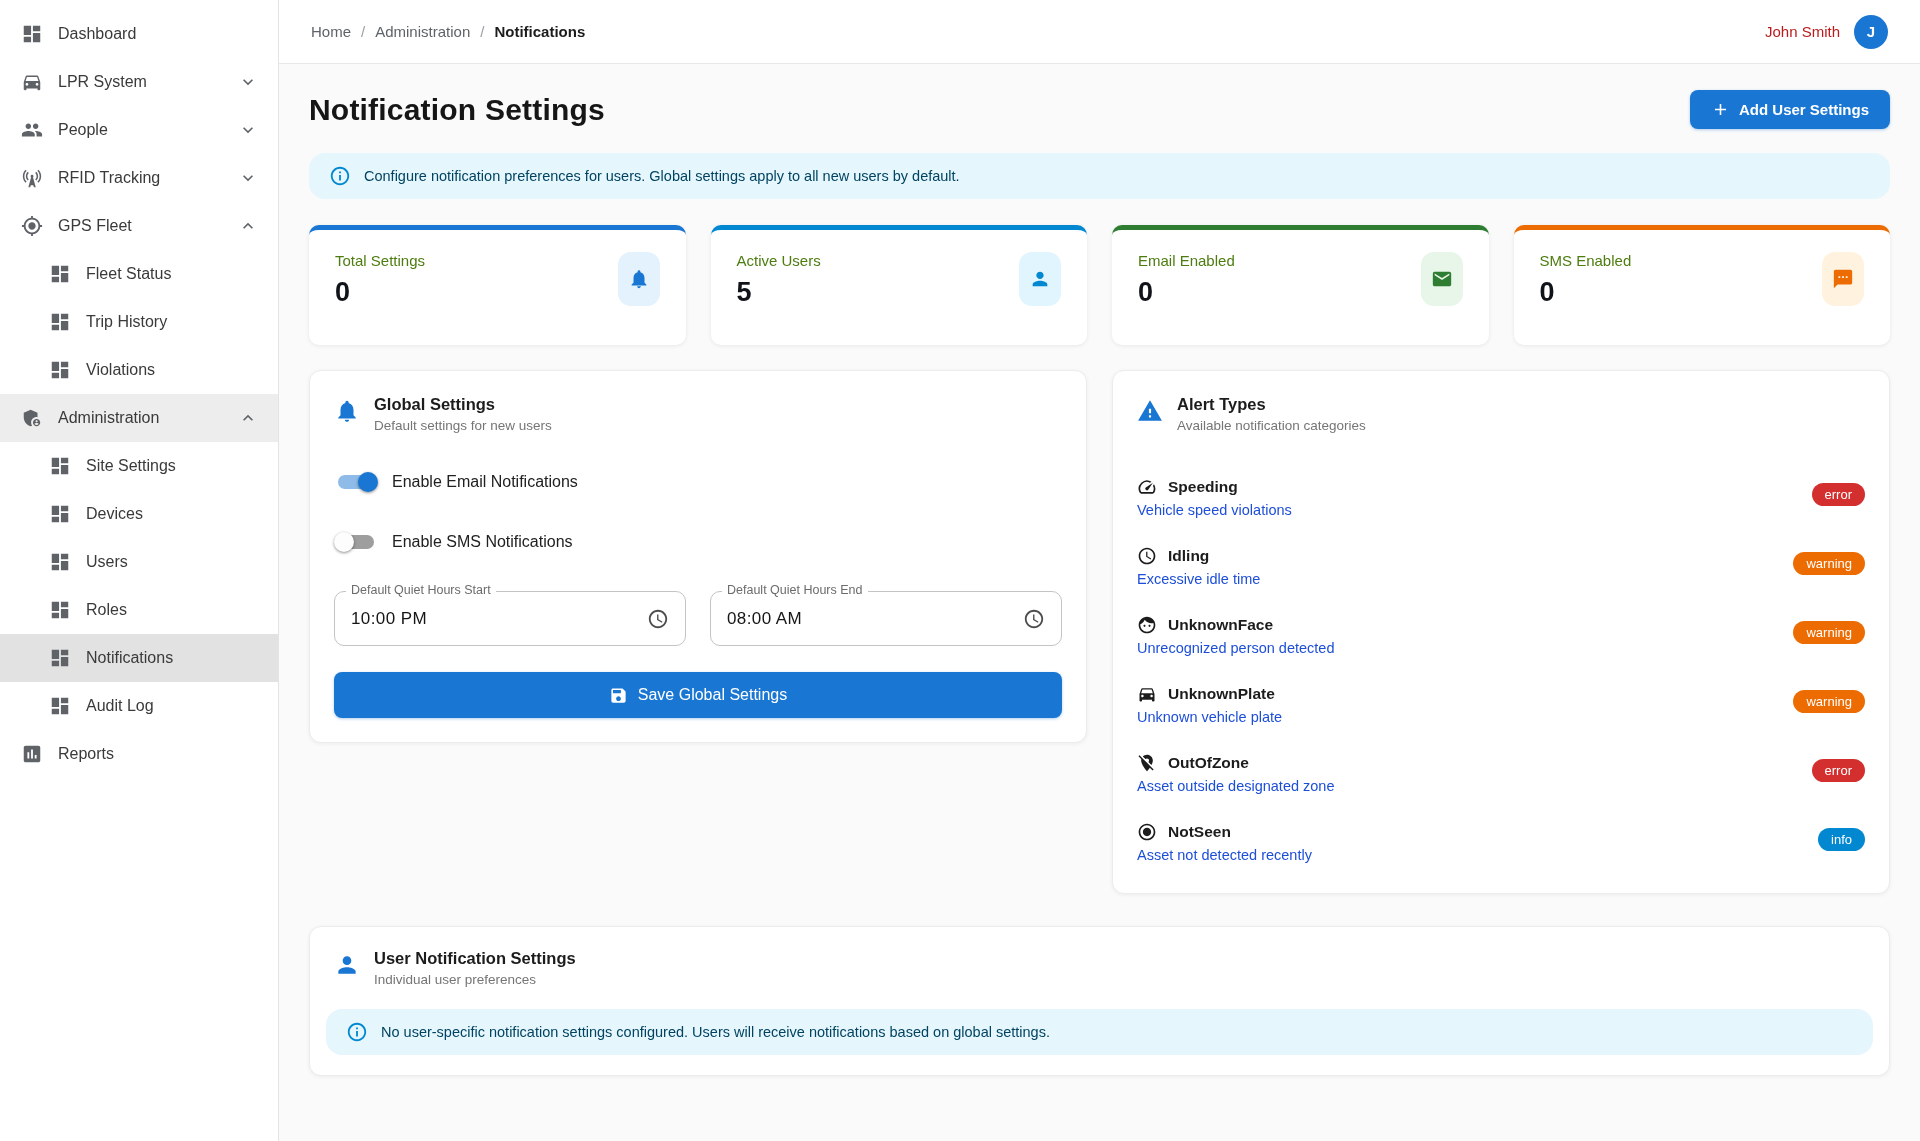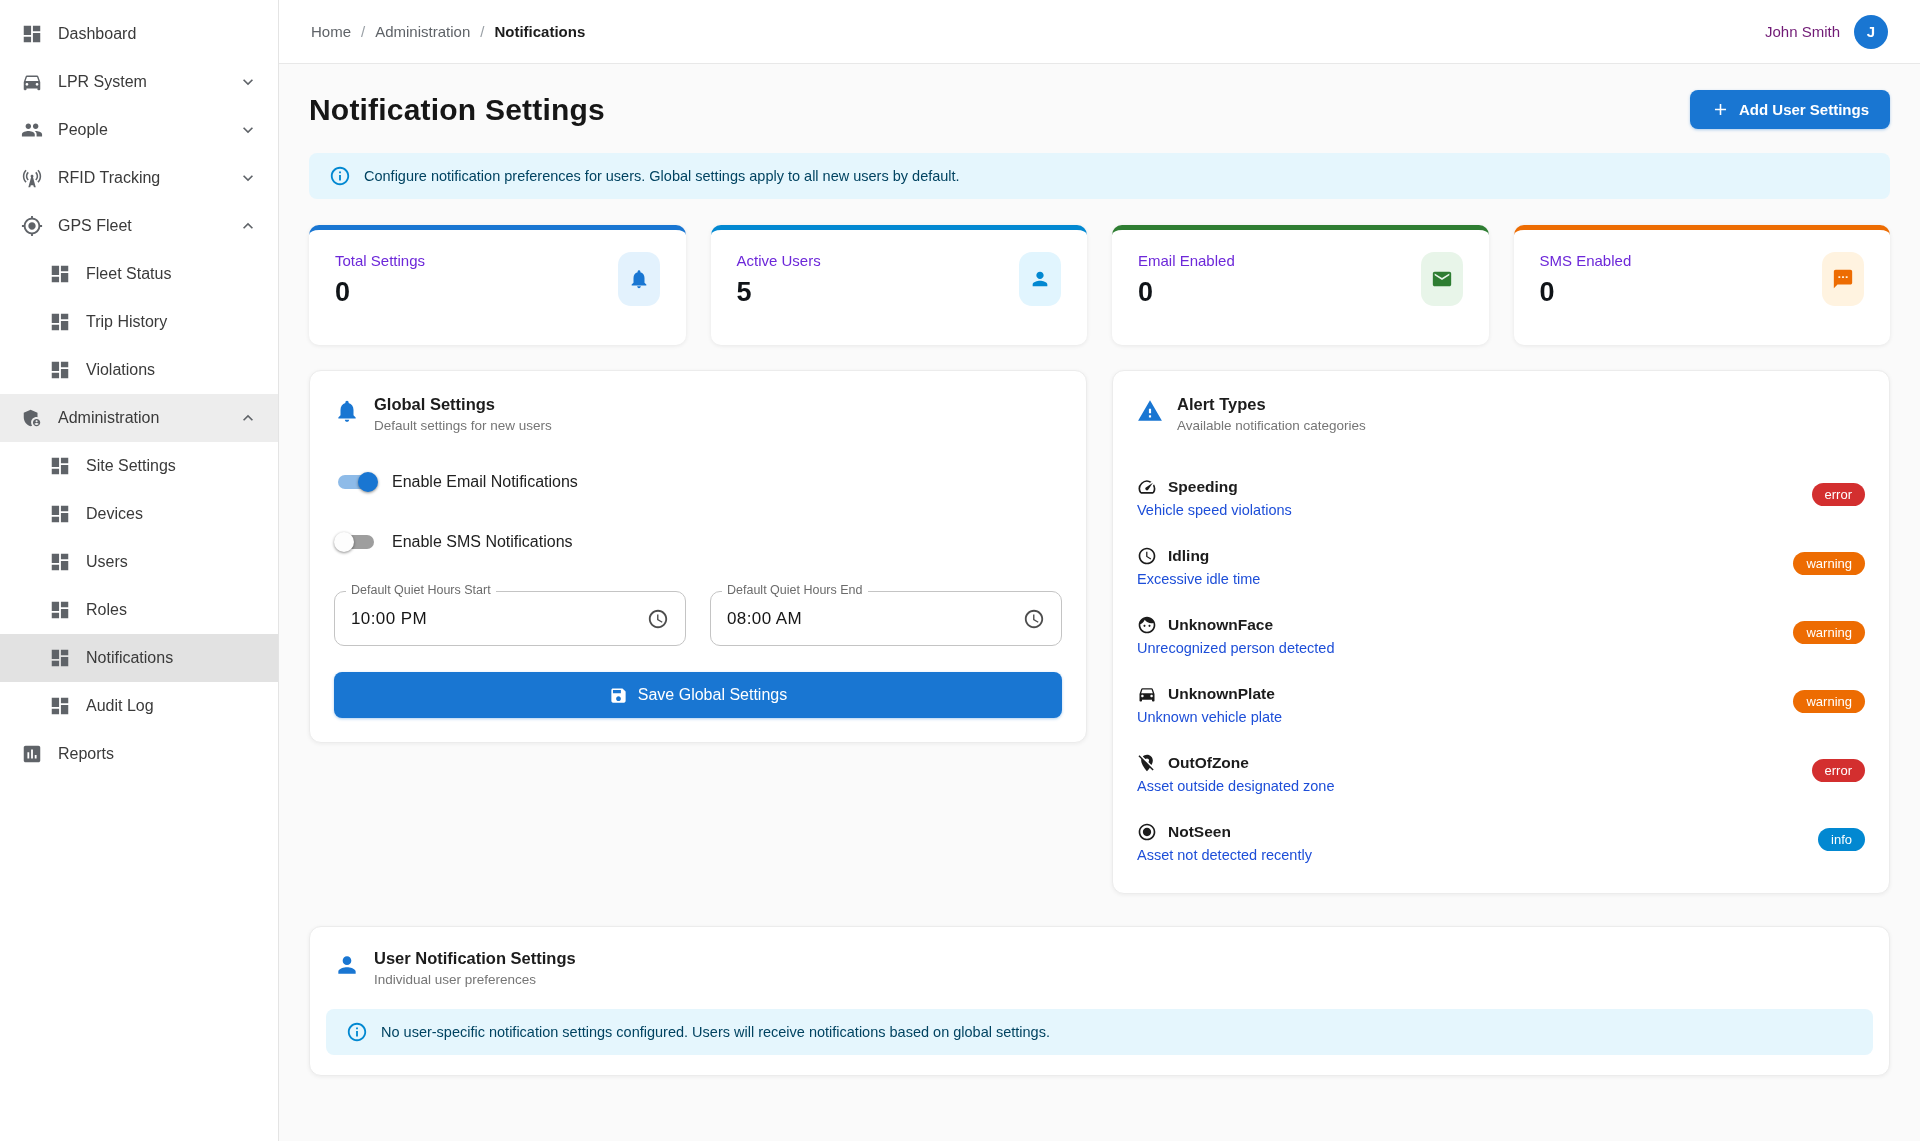--- a/index.html
+++ b/index.html
@@ -19,33 +19,33 @@
   .side-item.indent { padding-left:48px; }
   .side-item.highlight { background:#ededed; }
   .side-item.selected { background:#e2e2e2; }
   
   .main { flex:1; display:flex; flex-direction:column; min-width:0; }
   .topbar { height:64px; background:#fff; border-bottom:1px solid #e8e8e8; display:flex; align-items:center; padding:0 32px; flex-shrink:0; }
   .crumbs { display:flex; align-items:center; gap:10px; font-size:15px; color:#5f6368; }
   .crumb.current { color:#1c1c1c; font-weight:700; }
   .crumb-sep { color:#9aa0a6; }
   .topbar-right { margin-left:auto; display:flex; align-items:center; gap:14px; }
-  .user-name { font-size:15px; color:#701a75; }
+  .user-name { font-size:15px; color:#b91c1c; }
   .avatar { width:34px; height:34px; border-radius:50%; background:#1976d2; color:#fff; font-size:15px; font-weight:700; display:flex; align-items:center; justify-content:center; cursor:pointer; }
   
   .content { flex:1; padding:26px 30px 20px; overflow:auto; }
   .page-head { display:flex; align-items:center; justify-content:space-between; }
   .page-title { font-size:30px; font-weight:700; color:#161616; letter-spacing:.2px; }
   .btn-primary { display:flex; align-items:center; gap:9px; background:#1976d2; color:#fff; border:none; border-radius:8px; padding:10px 21px; font-size:15px; font-weight:700; font-family:inherit; cursor:pointer; box-shadow:0 1px 3px rgba(25,118,210,.35); }
-  .info-banner { margin-top:24px; background:#e5f6fd; border-radius:8px; padding:12px 20px; display:flex; align-items:center; gap:13px; color:#014361; font-size:14.5px; }
+  .info-banner { margin-top:24px; background:#e5f6fd; border-radius:16px; padding:12px 20px; display:flex; align-items:center; gap:13px; color:#014361; font-size:14.5px; }
   .info-banner .i-icon { color:#0288d1; display:flex; flex-shrink:0; }
   
   .stats { display:grid; grid-template-columns:repeat(4,1fr); gap:25px; margin-top:26px; }
   .stat-card { background:#fff; border-radius:10px; border-top:5px solid #1976d2; box-shadow:0 1px 4px rgba(0,0,0,.08); padding:22px 26px; height:120px; display:flex; justify-content:space-between; }
-  .stat-label { font-size:15px; color:#6d28d9; }
+  .stat-label { font-size:15px; color:#4d7c0f; }
   .stat-value { font-size:27px; font-weight:700; color:#101418; margin-top:8px; }
   .stat-iconbox { width:42px; height:54px; border-radius:13px; display:flex; align-items:center; justify-content:center; }
   
   .panels { display:grid; grid-template-columns:1fr 1fr; gap:25px; margin-top:25px; align-items:start; }
   .panel { background:#fff; border-radius:12px; border:1px solid #ececec; box-shadow:0 1px 4px rgba(0,0,0,.06); padding:24px; }
   .panel-head { display:flex; gap:14px; }
   .panel-head .p-icon { display:flex; margin-top:3px; }
   .panel-title { font-size:16.5px; font-weight:700; color:#1c1c1c; }
   .panel-sub { font-size:13.5px; color:#757575; margin-top:4px; }
   

